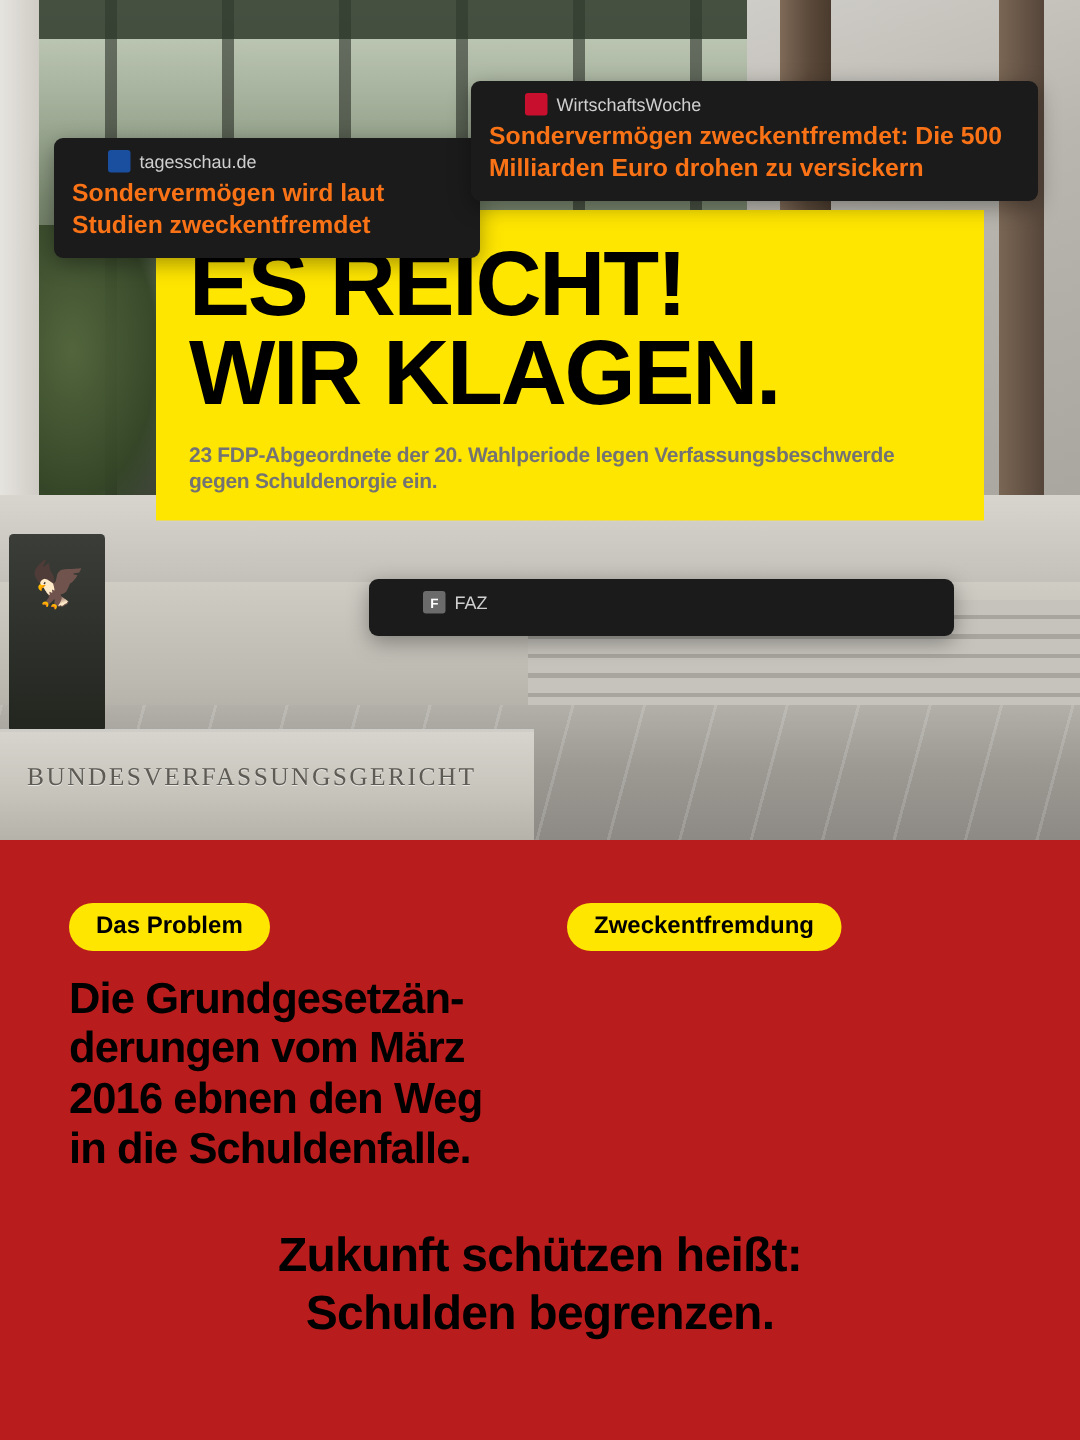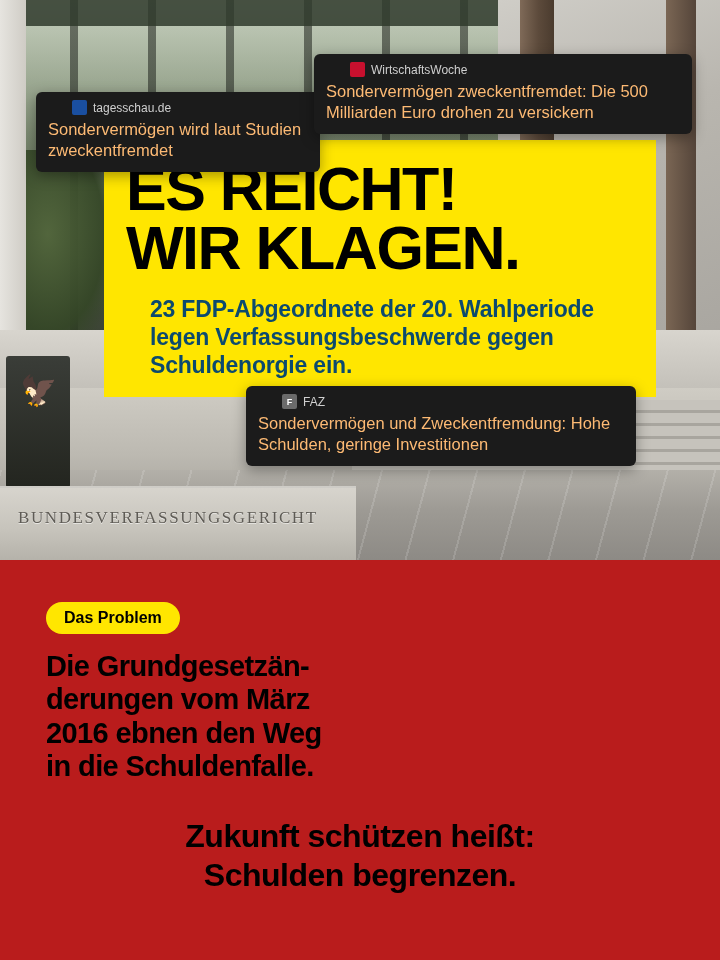--- a/index.html
+++ b/index.html
@@ -159,26 +159,25 @@
     font-family: "Liberation Sans", sans-serif;
     font-weight: 700;
     font-size: 61px;
     line-height: .96;
     letter-spacing: -1.5px;
     color: #000;
     text-transform: uppercase;
   }
   .yellow-card .sub {
     margin-top: 18px;
-    font-size: 23px;
+    font-size: 14px;
     font-weight: 700;
     line-height: 1.22;
-    color: #0c4a6e;
+    color: #737373;
     letter-spacing: -0.2px;
-    margin-left: 24px;
   }
 
   
   .chip {
     position: absolute;
     background: #1b1b1b;
     color: #f2f2f2;
     border-radius: 6px;
     padding: 8px 14px 11px 12px;
     box-sizing: border-box;
@@ -202,22 +201,22 @@
     align-items: center;
     justify-content: center;
     font-size: 9px;
     font-weight: 700;
     color: #fff;
     flex: 0 0 auto;
   }
   .chip .hl {
     font-size: 16.5px;
     line-height: 1.26;
-    color: #fdba74;
-    font-weight: 400;
+    color: #f97316;
+    font-weight: 700;
   }
 
   #chip-tagesschau { left: 36px; top: 92px; width: 284px; }
   #chip-wiwo      { left: 314px; top: 54px; width: 378px; }
   #chip-faz       { left: 246px; top: 386px; width: 390px; }
 
   
   .lower {
     position: absolute;
     left: 0; top: 560px;
@@ -297,36 +296,36 @@
       <span>WirtschaftsWoche</span>
     </div>
     <div class="hl">Sondervermögen zweckentfremdet: Die 500 Milliarden Euro drohen zu versickern</div>
   </div>
 
   <div class="chip" id="chip-faz">
     <div class="src">
       <span class="logo" style="background:#6b6b6b">F</span>
       <span>FAZ</span>
     </div>
-    <div class="hl">Sondervermögen und Zweckentfremdung: Hohe Schulden, geringe Investitionen</div>
   </div>
 
   <div class="yellow-card">
     <h1>ES REICHT!</h1>
     <h1>WIR KLAGEN.</h1>
     <div class="sub">23 FDP-Abgeordnete der 20. Wahlperiode legen Verfassungsbeschwerde gegen Schuldenorgie ein.</div>
   </div>
 </div>
 
 <div class="lower">
   <div class="cols">
     <div class="col">
       <span class="pill">Das Problem</span>
       <p>Die Grundgesetzän­derungen vom März 2016 ebnen den Weg in die Schuldenfalle.</p>
     </div>
     <div class="col">
+      <span class="pill">Zweckentfremdung</span>
     </div>
   </div>
   <div class="closing">
     <div>Zukunft schützen heißt:</div>
     <div>Schulden begrenzen.</div>
   </div>
 </div>
 
 </body></html>

